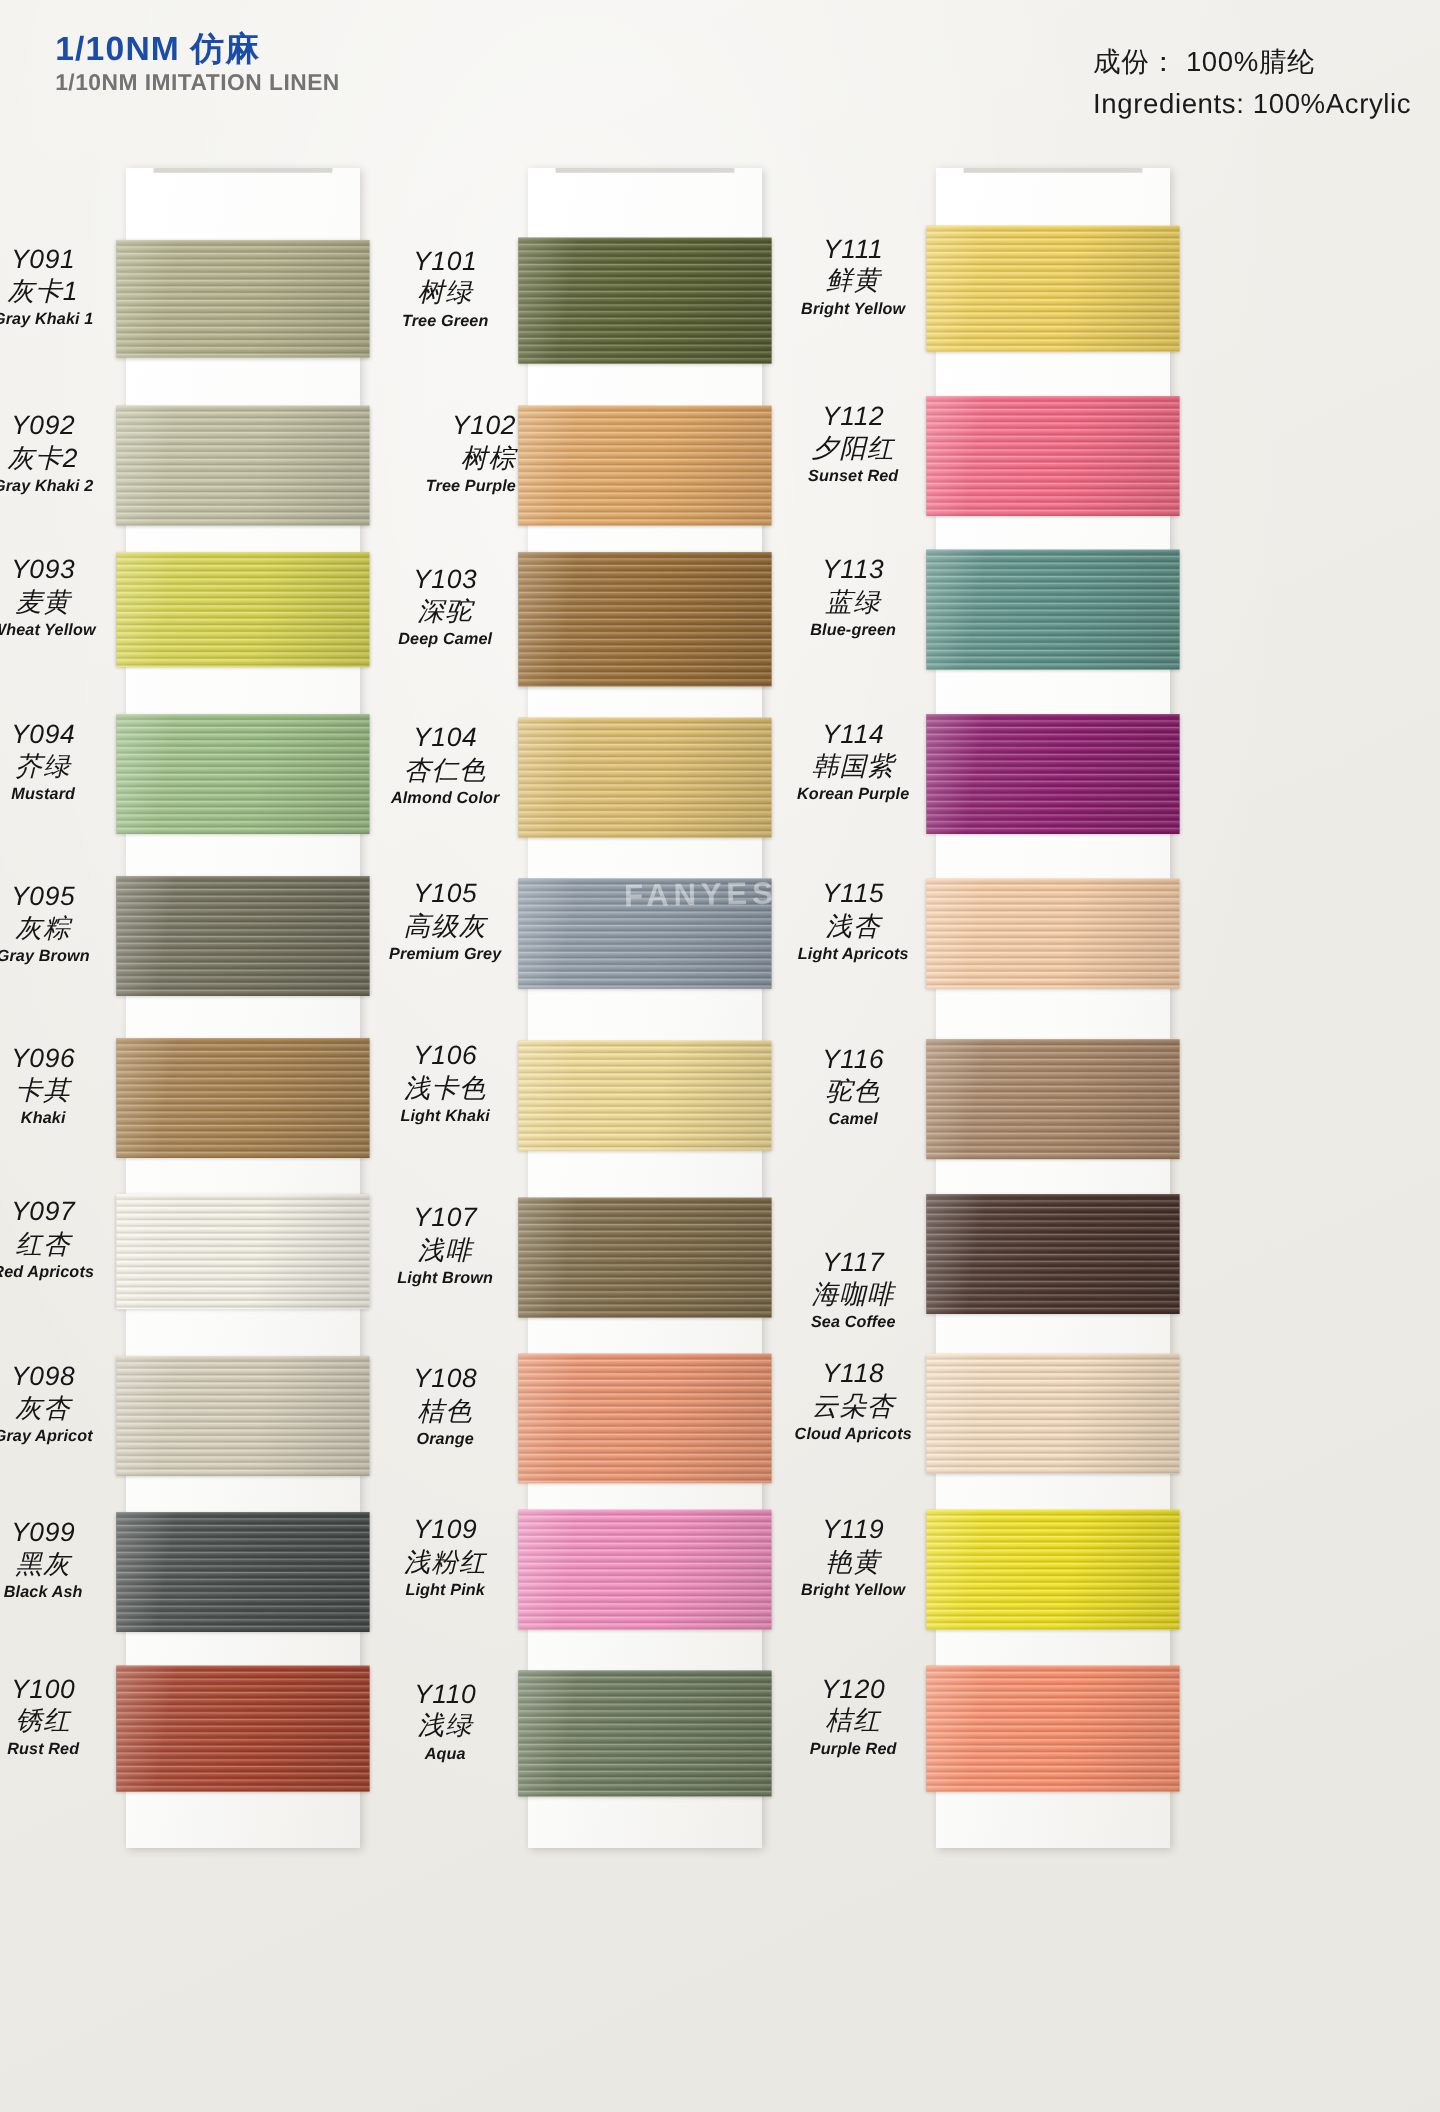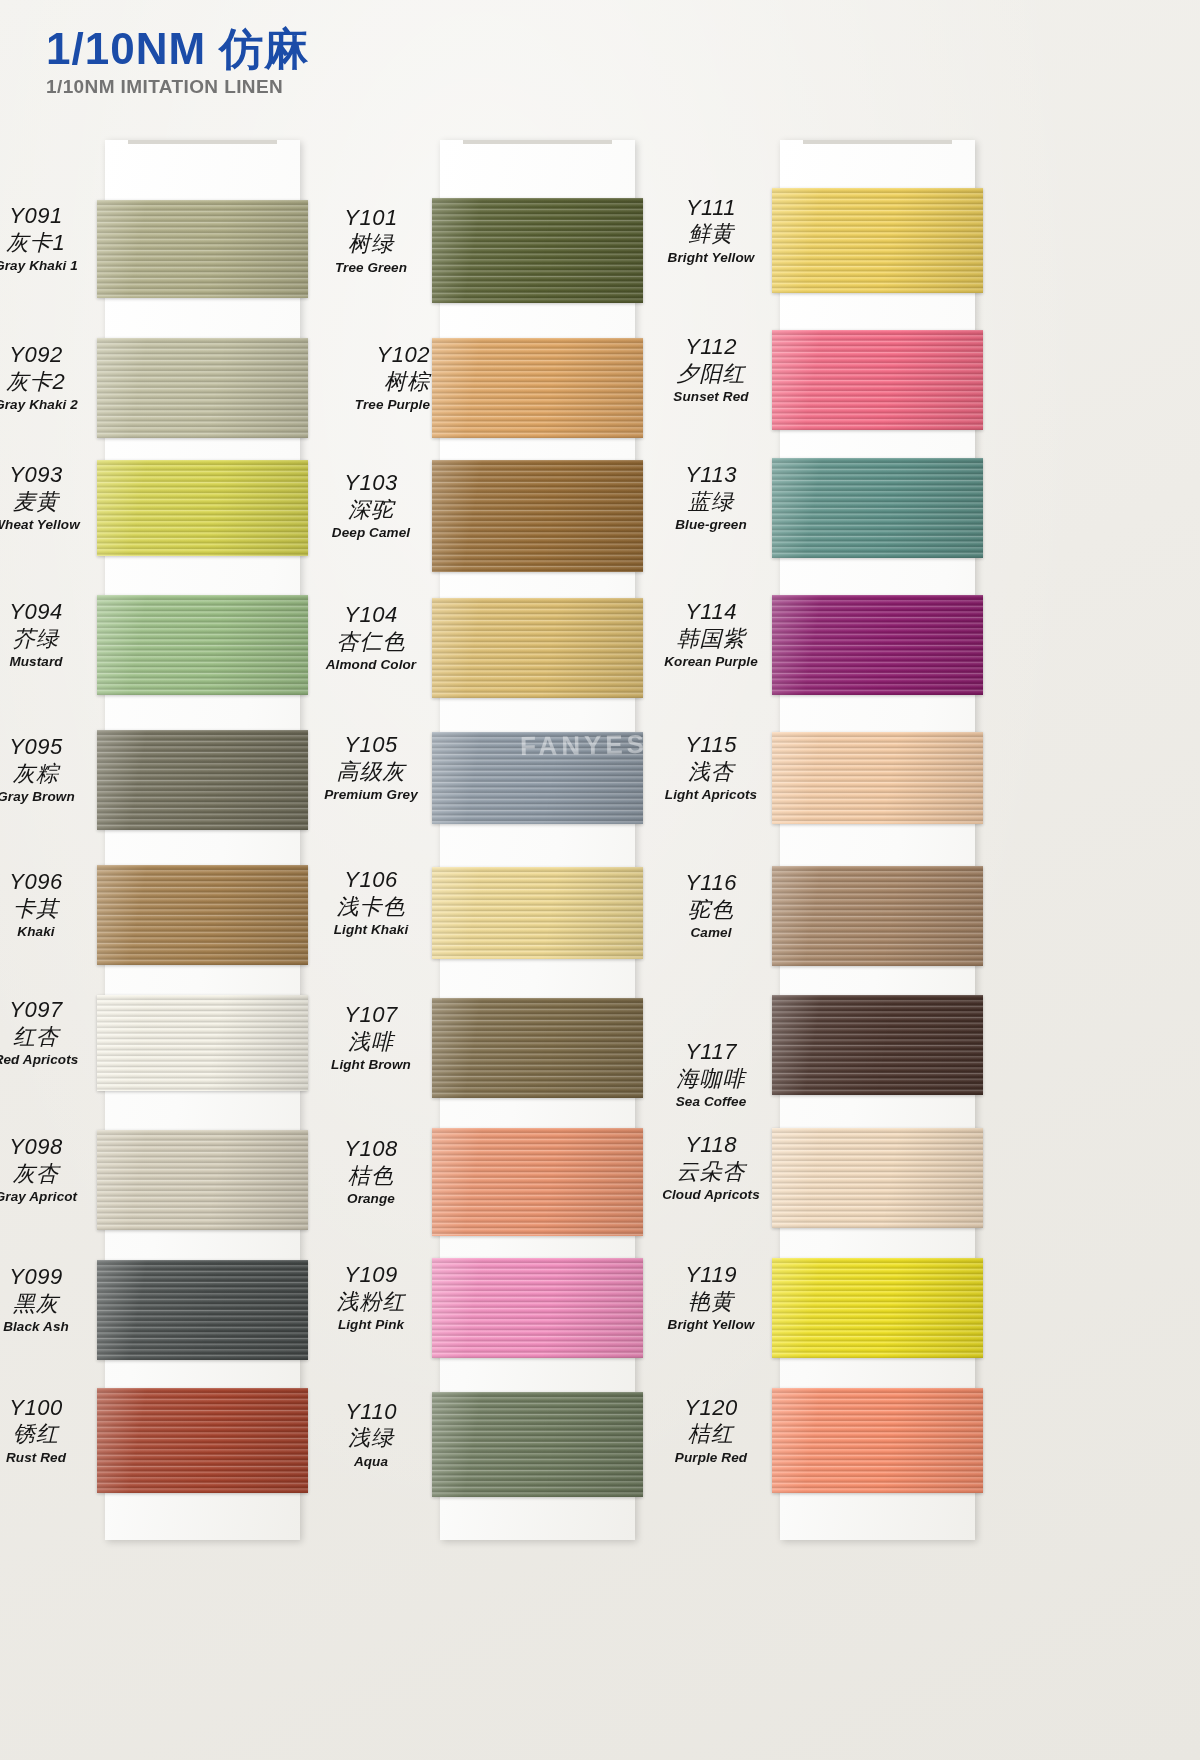--- a/index.html
+++ b/index.html
@@ -33,21 +33,21 @@
     top: 0; left: 0; right: 0;
     height: 130px;
   }
   #title-block {
     position: absolute;
     left: 46px;
     top: 26px;
   }
   #title-main {
     color: #1b4ca8;
-    font-size: 44px;
+    font-size: 28px;
     font-weight: bold;
     letter-spacing: 1px;
     line-height: 1.05;
     white-space: nowrap;
   }
   #title-sub {
     color: #737373;
     font-size: 19px;
     font-weight: bold;
     letter-spacing: 0.4px;
@@ -183,20 +183,24 @@
 <body>
 
 <div id="card">
   <div id="paper-texture"></div>
 
   <div id="header">
     <div id="title-block">
       <div id="title-main">1/10NM 仿麻</div>
       <div id="title-sub">1/10NM IMITATION LINEN</div>
     </div>
+    <div id="ingredients-block">
+      <div class="ingredient-line">成份： 100%腈纶</div>
+      <div class="ingredient-line">Ingredients:  100%Acrylic</div>
+    </div>
   </div>
 
   <div class="column" id="column-0">
       <div class="strip left-labels">
         <div class="strip-notch"></div>
       </div>
       <div class="swatch" style="top: 60px; left: 97px; height: 98px; background: rgb(179, 177, 138);">
         <div class="threads"></div>
         <div class="sheen"></div>
       </div>

